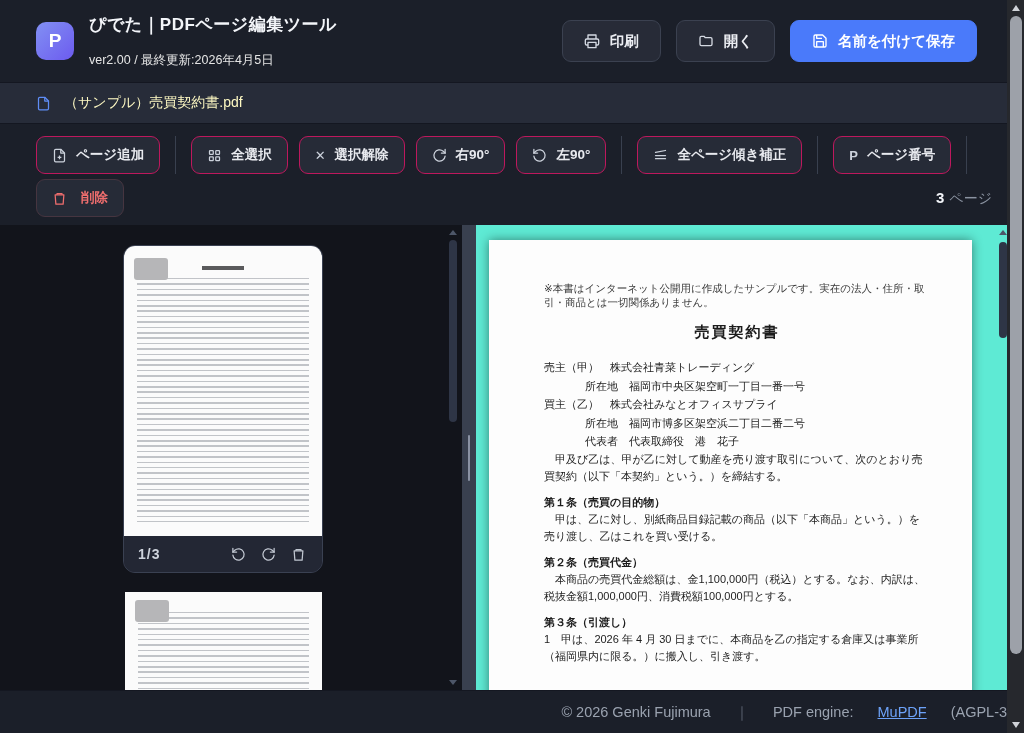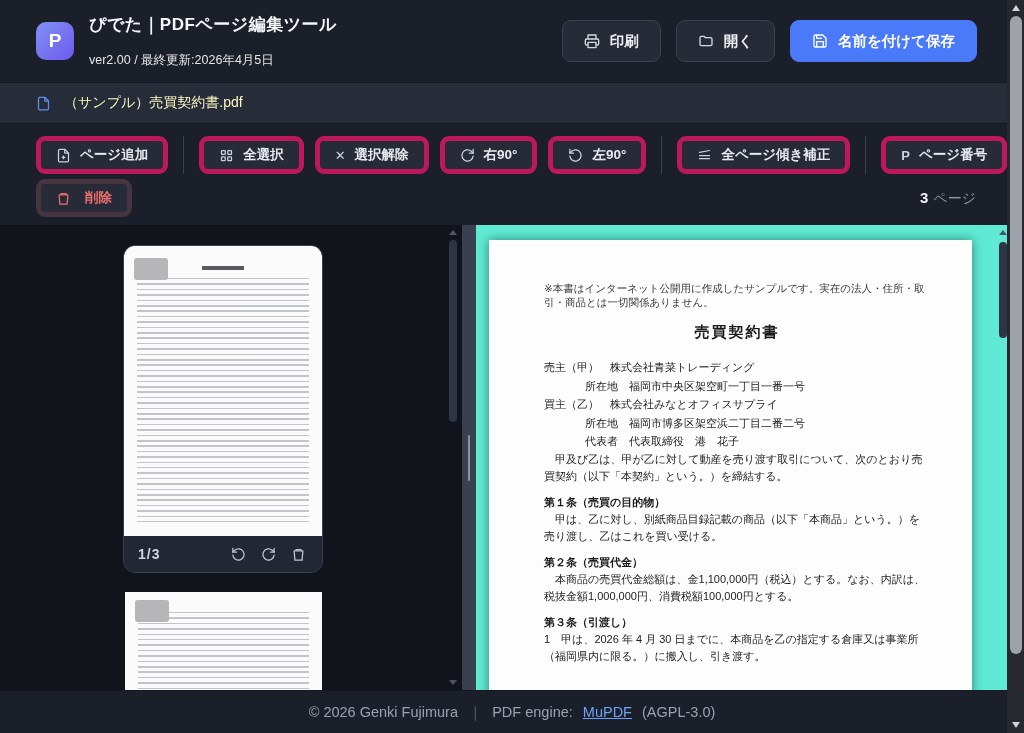--- a/index.html
+++ b/index.html
@@ -40,30 +40,30 @@
     display:flex; align-items:center; gap:13px; padding:0 36px;
   }
   .filebar svg{ width:15px; height:15px; stroke:#5f8df6; }
   .filename{ font-size:14px; color:#fef9c3; }
   
   .toolbar{ background:#1b1f29; padding:12px 30px 8px 36px; height:101px; }
   .toolbar-row{ display:flex; align-items:center; gap:11px; }
   .toolbar-row.second{ margin-top:5px; justify-content:space-between; }
   .tbtn{
     display:flex; align-items:center; gap:9px; height:38px; padding:0 15px;
-    background:#262b37; border:5px solid #be185d; border-radius:9px;
+    background:#262b37; border:1px solid #be185d; border-radius:9px;
     color:#e8eaef; font-size:13.5px; font-weight:bold; cursor:pointer;
     font-family:inherit; white-space:nowrap;
   }
   .tbtn svg{ width:15px; height:15px; stroke:#ccd2dc; }
   .tbtn .glyph{ font-size:13px; color:#ccd2dc; font-weight:bold; }
   .tbtn.danger{ color:#ef6e6e; border-color:#463540;gap:14px; }
   .tbtn.danger svg{ stroke:#ef6e6e; }
   .vsep{ width:1px; height:38px; background:#39404f; margin:0 4px; flex:0 0 auto; }
-  .page-count{ font-size:14px; color:#8b93a1; margin-right:18px; }
+  .page-count{ font-size:14px; color:#8b93a1; margin-right:2px; }
   .page-count b{ color:#f3f5f9; font-size:15px; margin-right:5px; }
   
   .main{ position:relative; height:465px; display:flex; background:#101218; }
   .thumb-panel{
     position:relative; width:462px; flex:0 0 auto; background:#12141b;
     overflow:hidden; padding-right:16px;
   }
   .thumb-card{
     width:200px; margin:20px auto 0; background:#242836;
     border:1px solid #3a4152; border-radius:12px; overflow:hidden; cursor:pointer;
@@ -119,21 +119,21 @@
   .c-note{ font-size:10.5px; color:#3a3a3a; margin-bottom:13px; }
   .c-title{ font-size:15px; font-weight:bold; text-align:center; margin:2px 0 16px; letter-spacing:2px; }
   .c-line{ font-size:11px; line-height:18.5px; }
   .c-indent{ padding-left:41px; }
   .c-gap{ }
   .c-h{ font-size:11px; line-height:18px; font-weight:bold; margin-top:7px; }
   .c-p{ font-size:11px; line-height:17.5px; }
   
   .footer{
     height:43px; background:#1b1f29; border-top:1px solid #141721;
-    display:flex; align-items:center; justify-content:center; gap:10px;
+    display:flex; align-items:center; justify-content:flex-end; gap:24px;
     font-size:14.5px; color:#9aa2af;
   }
   .footer .sep{ color:#5f6776; }
   .footer a{ color:#6da2f8; text-decoration:underline; cursor:pointer; }
   
   .os-scrollbar{
     position:absolute; right:0; top:0; width:17px; height:733px;
     background:#26282d; z-index:60;
   }
   .os-arr{ position:absolute; left:4.5px; width:0; height:0; }

